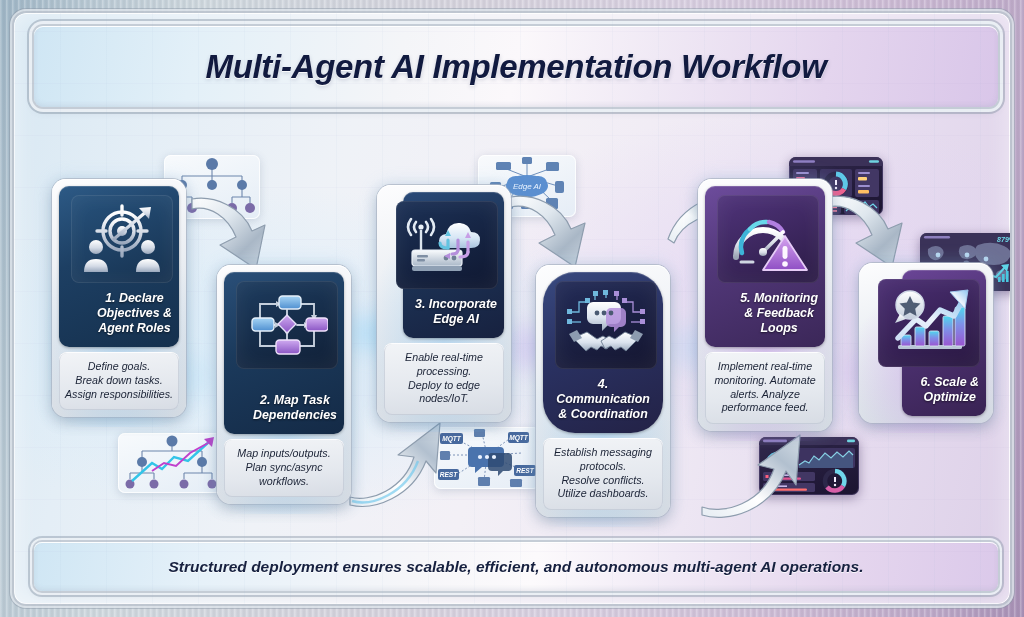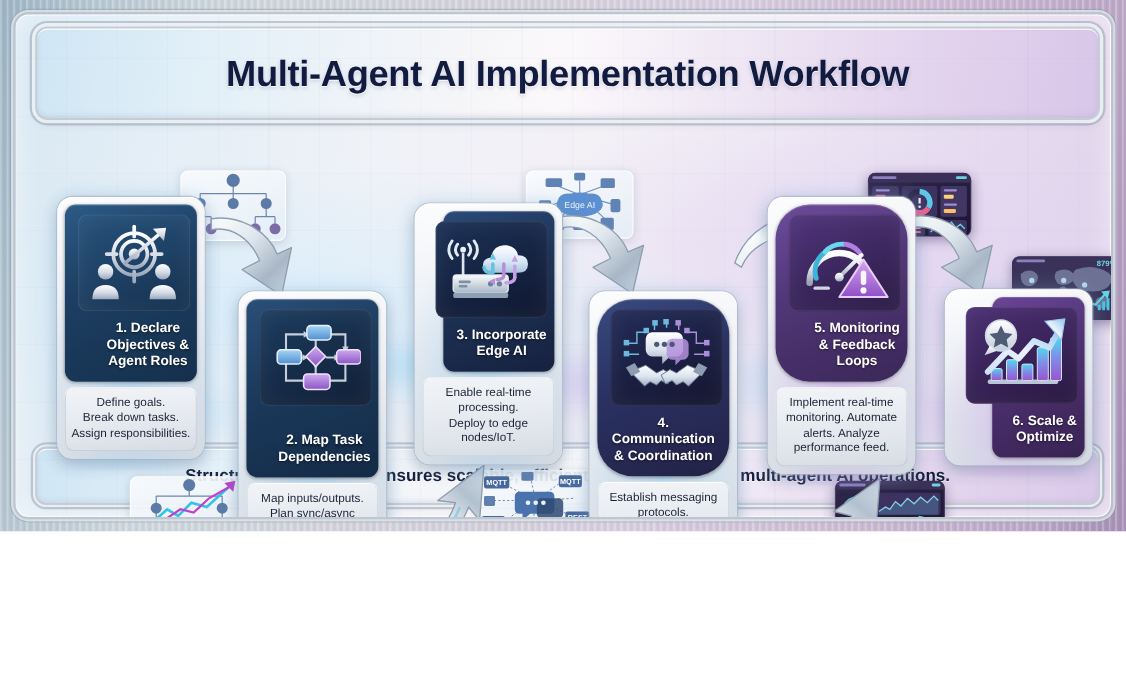--- a/index.html
+++ b/index.html
@@ -7,26 +7,27 @@
 
   html, body {
     width: 1024px; height: 617px;
     overflow: hidden;
     font-family: "Liberation Sans", sans-serif;
   }
 
   
   #poster {
     position: relative;
-    width: 1024px; height: 483px;
+    width: 1024px; height: 617px;
     background: linear-gradient(100deg,
         #9fb6c6 0%, #b9c9d4 8%, #cfd8de 18%,
         #d6d3dd 42%, #d8cfe0 60%, #cdbcd5 78%,
         #bda9c8 92%, #a891b6 100%);
     overflow: hidden;
+    font-style: italic;
   }
   
   #poster::before {
     content: ""; position: absolute; inset: 0;
     background: repeating-linear-gradient(90deg,
       rgba(255,255,255,.22) 0px, rgba(255,255,255,.22) 1px,
       rgba(255,255,255,0) 2px, rgba(0,0,0,.045) 4px,
       rgba(255,255,255,0) 6px);
     pointer-events: none;
   }
@@ -155,21 +156,21 @@
 
   
   .head-1 { background: linear-gradient(158deg,#2d5a86 0%,#1d3f63 40%,#15304d 100%); }
   .head-1 .card-icon { background: linear-gradient(158deg,#27527c 0%,#16314f 100%); }
   .head-2 { background: linear-gradient(158deg,#2a4f78 0%,#1b3a5c 42%,#142a46 100%); gap: 16px; }
   .head-2 .card-icon { background: linear-gradient(158deg,#1d3c5f 0%,#101f36 100%); }
   .head-3 { background: linear-gradient(158deg,#2a4a78 0%,#1d3457 42%,#17213f 100%); margin-left: 19px; }
   .head-3 .card-icon { background: linear-gradient(158deg,#1c3156 0%,#0f1730 100%); }
   .head-4 { background: linear-gradient(158deg,#394a80 0%,#2a3263 42%,#232246 100%); border-radius: 32px; }
   .head-4 .card-icon { background: linear-gradient(158deg,#232c58 0%,#14152f 100%); }
-  .head-5 { background: linear-gradient(158deg,#6d4c9c 0%,#513778 42%,#3b2758 100%); border-radius: 31px; }
+  .head-5 { background: linear-gradient(158deg,#6d4c9c 0%,#513778 42%,#3b2758 100%); }
   .head-5 .card-icon { background: linear-gradient(158deg,#50347b 0%,#2b1b45 100%); }
   .head-6 { background: linear-gradient(158deg,#6a4596 0%,#4e3273 42%,#392353 100%); margin-left: 36px; }
   .head-6 .card-icon { background: linear-gradient(158deg,#4b2f73 0%,#281740 100%); }
 
   
   .card.glow-purple::after {
     content:""; position:absolute; left:-12px; right:-12px; top:10%; bottom:-10px;
     background: radial-gradient(ellipse at 50% 60%, rgba(186,120,230,.34) 0%, rgba(186,120,230,0) 68%);
     z-index:-1; pointer-events:none;
   }

